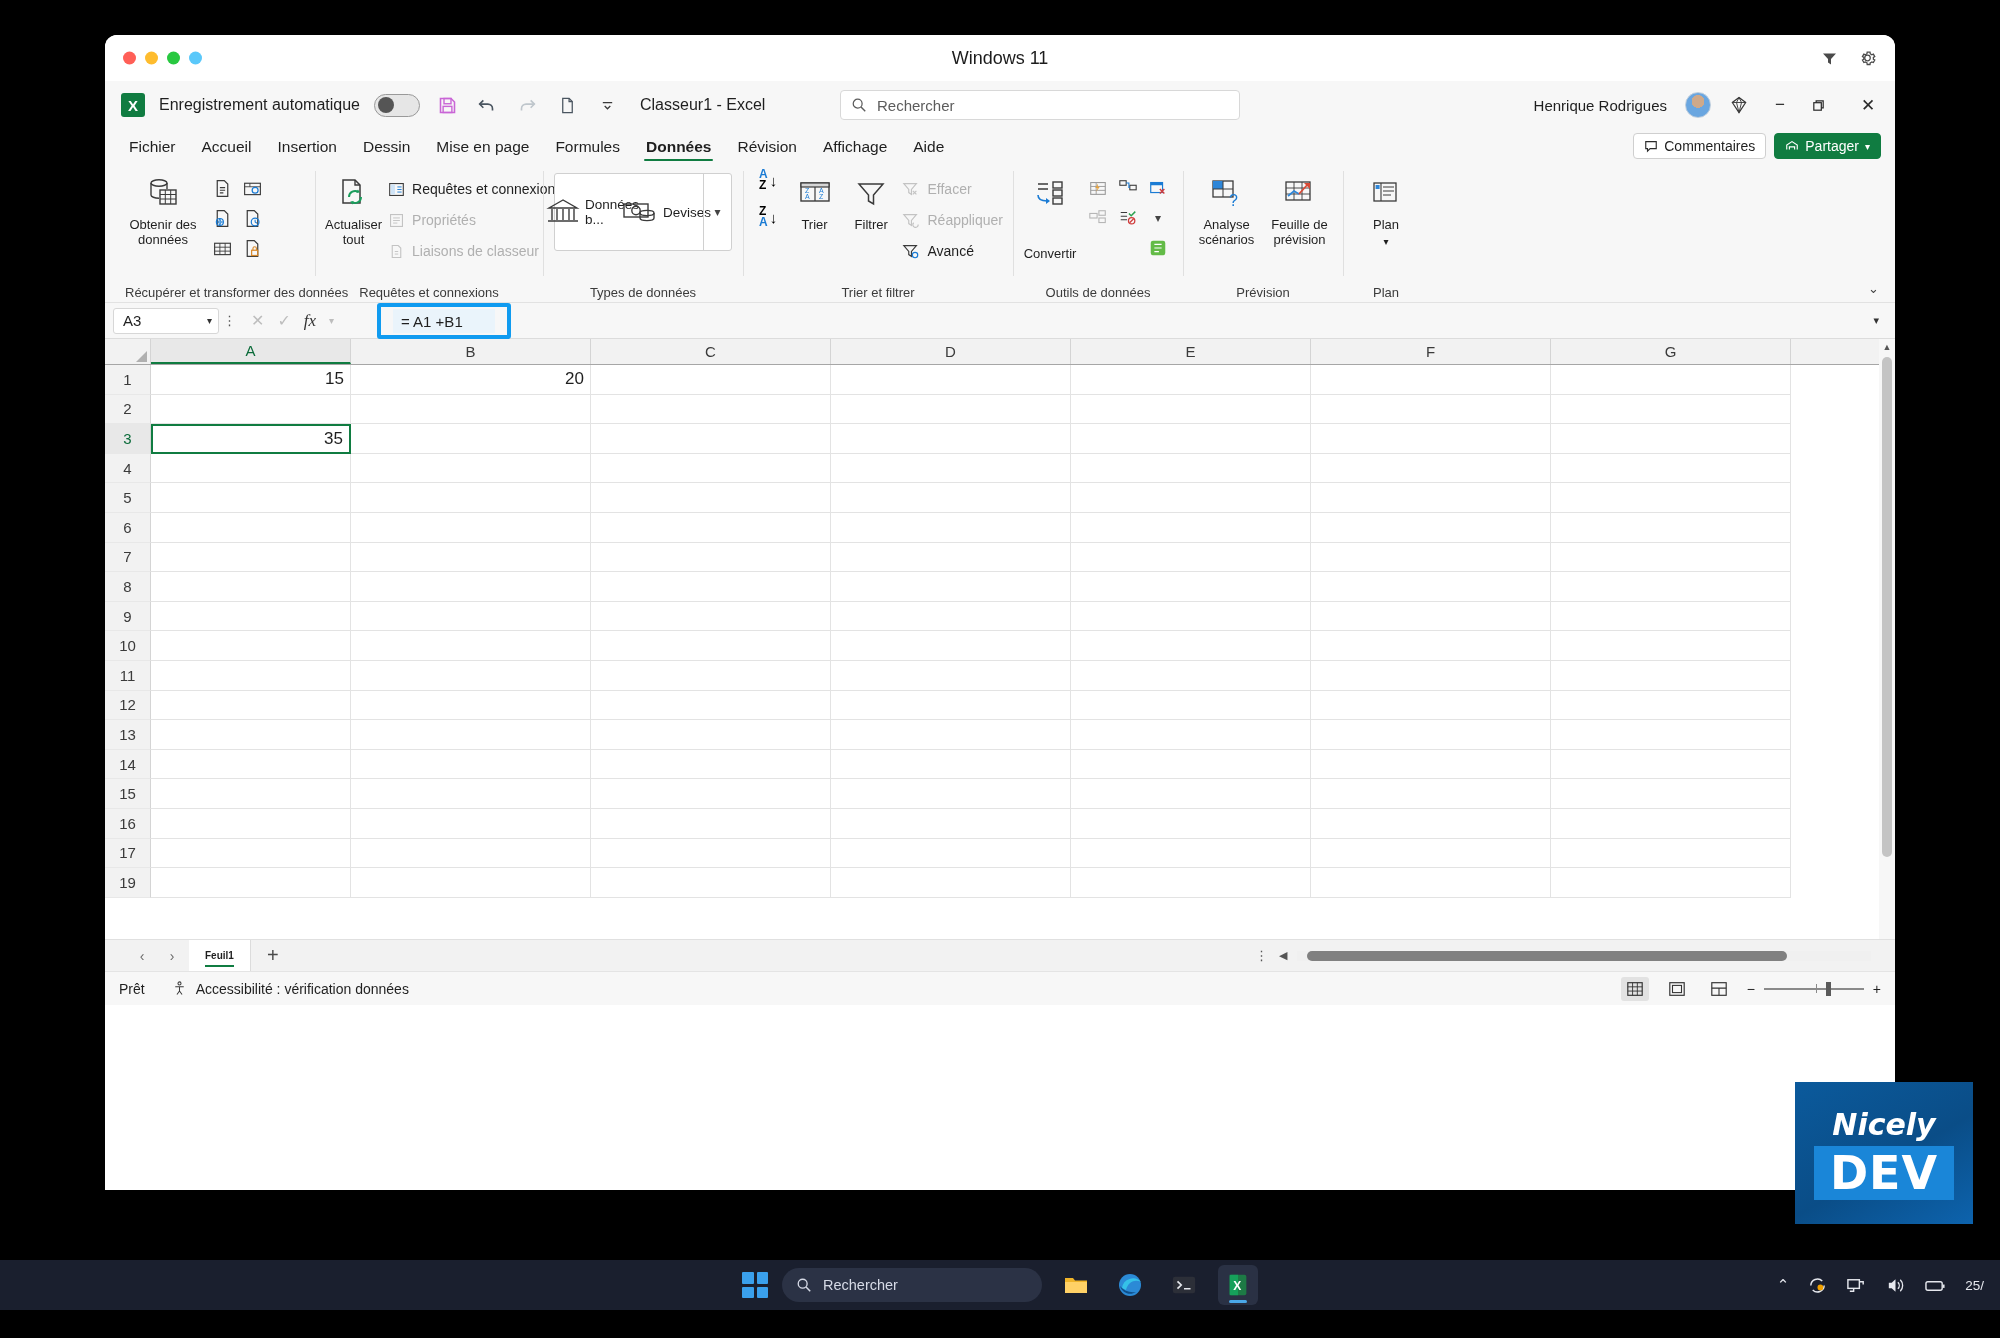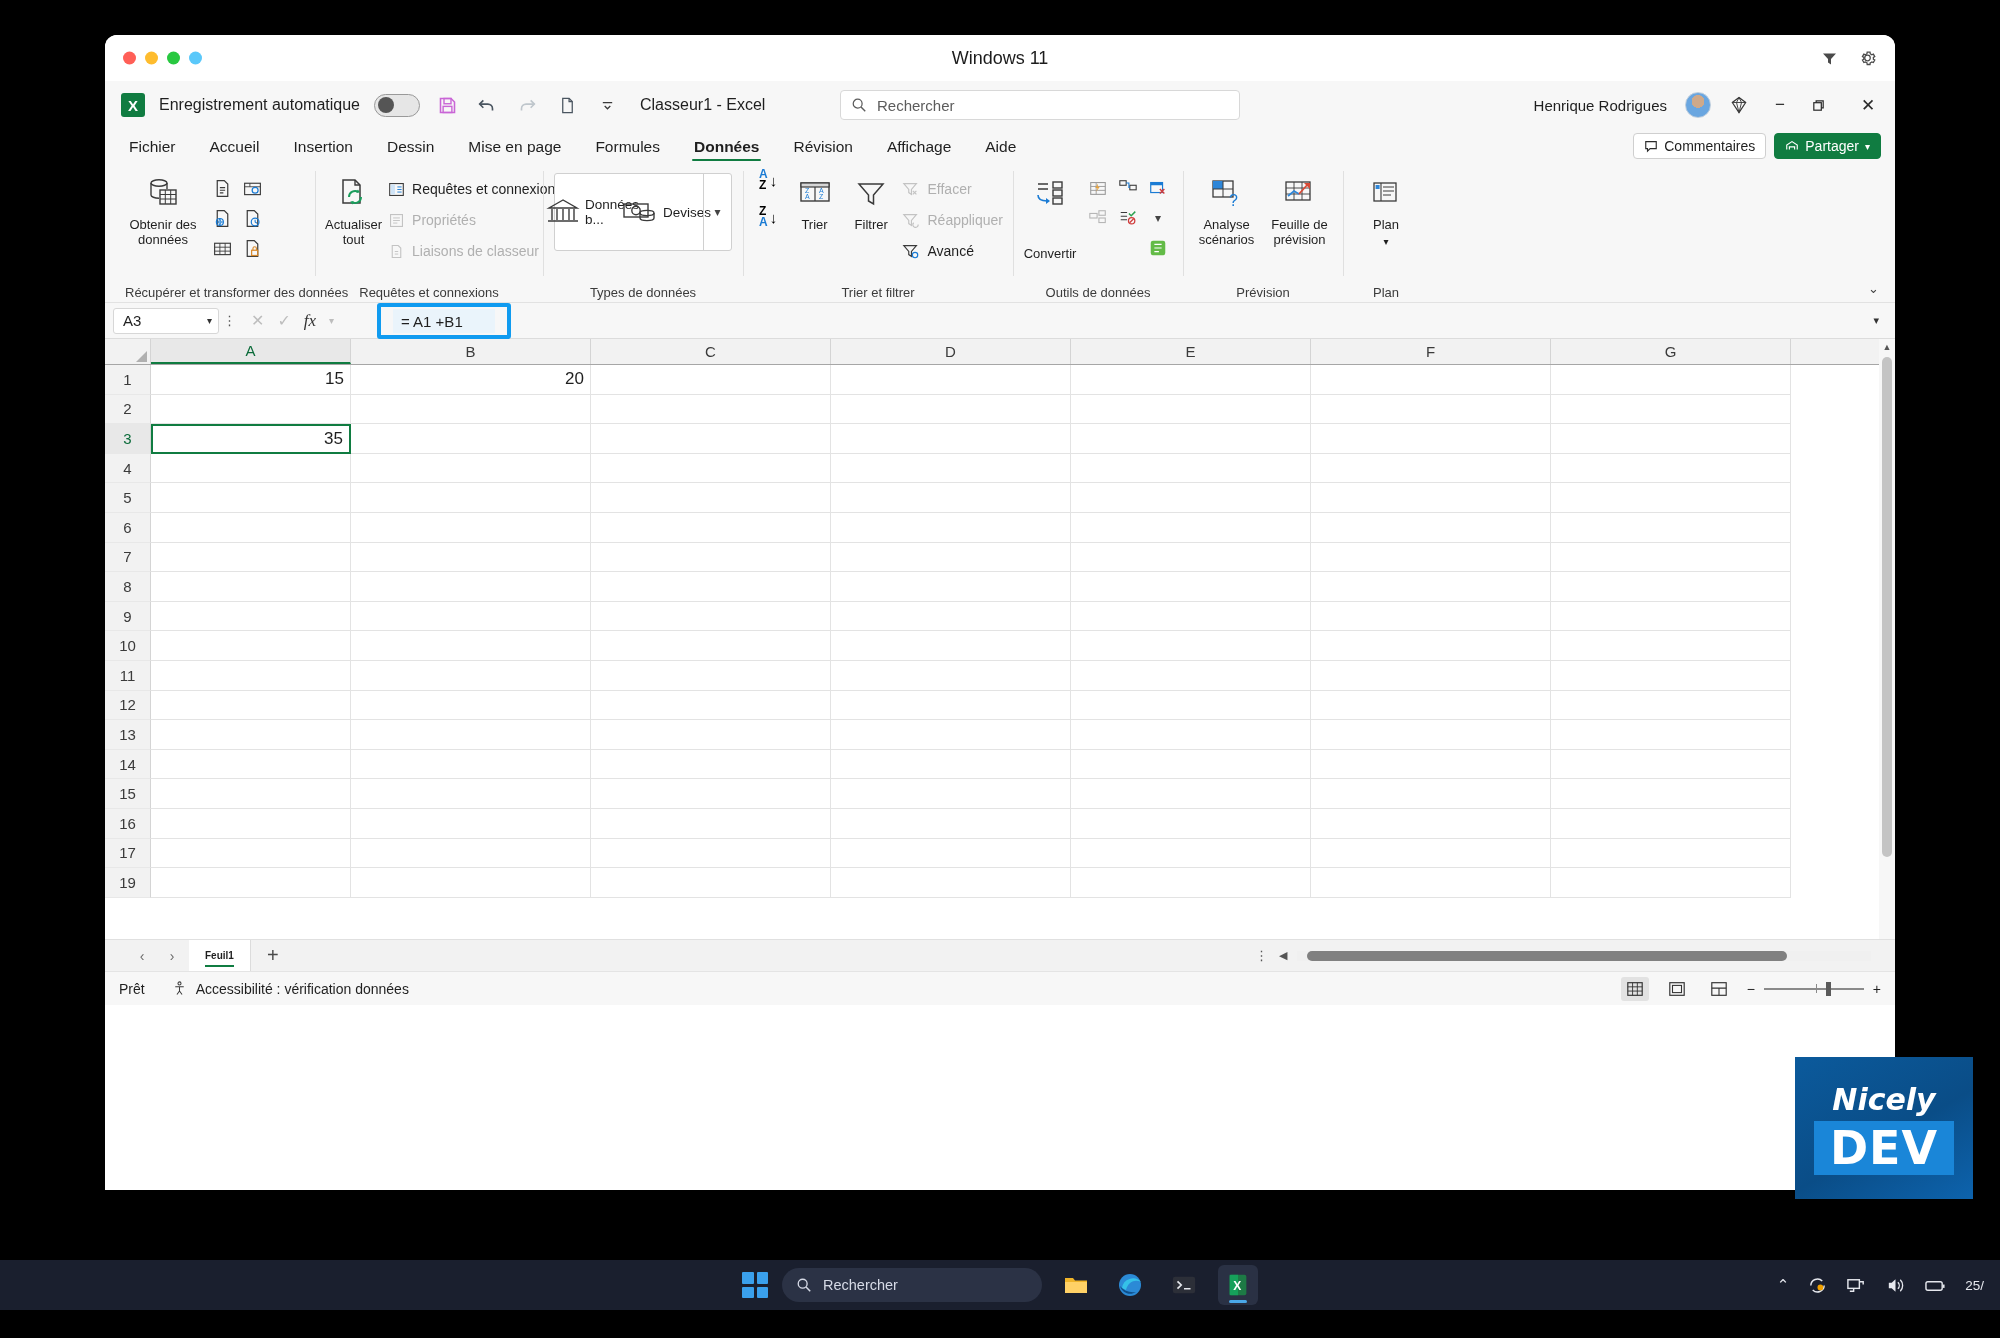--- a/index.html
+++ b/index.html
@@ -53,21 +53,21 @@
   .searchbox .ph { font-size: 15px; color: #5c5c5c; }
   .qrow-right { position: absolute; right: 14px; top: 50%; transform: translateY(-50%);
     display: flex; align-items: center; gap: 18px; }
   .user-name { font-size: 15px; color: #1f1f1f; white-space: nowrap; }
   .avatar { width: 26px; height: 26px; border-radius: 50%;
     background: radial-gradient(circle at 50% 35%, #cfa98a 0 32%, #6aa6e0 33% 100%); border: 1px solid #bcd; }
   .wctl { font-size: 17px; color: #2b2b2b; width: 26px; text-align: center; }
 
   
   .tabstrip { height: 34px; background: #f7f7f7; display: flex; align-items: flex-end;
-    padding: 0 12px; gap: 10px; position: relative; }
+    padding: 0 12px; gap: 2px; position: relative; }
   .tab { font-size: 15.5px; color: #1f1f1f; padding: 4px 12px 7px; white-space: nowrap; position: relative; }
   .tab.active { font-weight: bold; }
   .tab.active::after { content: ""; position: absolute; left: 10px; right: 10px; bottom: 2px;
     height: 2.5px; background: #107c41; border-radius: 2px; }
   .strip-right { position: absolute; right: 14px; bottom: 4px; display: flex; gap: 8px; align-items: center; }
   .pill { border: 1px solid #cfcfcf; border-radius: 4px; background: #fff; font-size: 14px;
     padding: 4px 10px; display: flex; align-items: center; gap: 6px; color: #1f1f1f; white-space: nowrap; }
   .pill.green { background: #107c41; color: #fff; border-color: #107c41; }
 
   
@@ -169,21 +169,21 @@
     display: flex; align-items: center; padding: 0 14px; gap: 11px; color: #d6dae6; font-size: 14.5px; }
   .tb-app { width: 40px; height: 40px; display: flex; align-items: center; justify-content: center; position: relative; }
   .tb-app.active { background: #2a3144; border-radius: 6px; }
   .tb-app.active::after { content: ""; position: absolute; bottom: 2px; left: 11px; width: 18px; height: 3px;
     background: #4aa8e8; border-radius: 2px; }
   .tray { position: absolute; right: 16px; display: flex; align-items: center; gap: 18px; color: #e6e8ee; font-size: 15px; }
   .tray-date { font-size: 13.5px; }
   .blackbar { position: absolute; left: 0; right: 0; bottom: 0; height: 28px; background: #000; }
 
   
-  .wm { position: absolute; left: 1795px; top: 1057px; width: 178px; height: 142px;
+  .wm { position: absolute; left: 1795px; top: 1082px; width: 178px; height: 142px;
     background: linear-gradient(150deg, #0b5a9c 0%, #0a4d87 55%, #0d63ad 100%);
     display: flex; flex-direction: column; align-items: center; justify-content: center; gap: 4px; }
   .wm-top { color: #fff; font-size: 30px; font-style: italic; font-weight: bold;
     font-family: "DejaVu Sans", sans-serif; }
   .wm-bot { background: #1a86d8; color: #fff; font-size: 46px; font-weight: bold;
     padding: 0 16px; letter-spacing: 1px; font-family: "DejaVu Sans", sans-serif; }
   svg { display: block; }
 </style>
 </head>
 <body>

